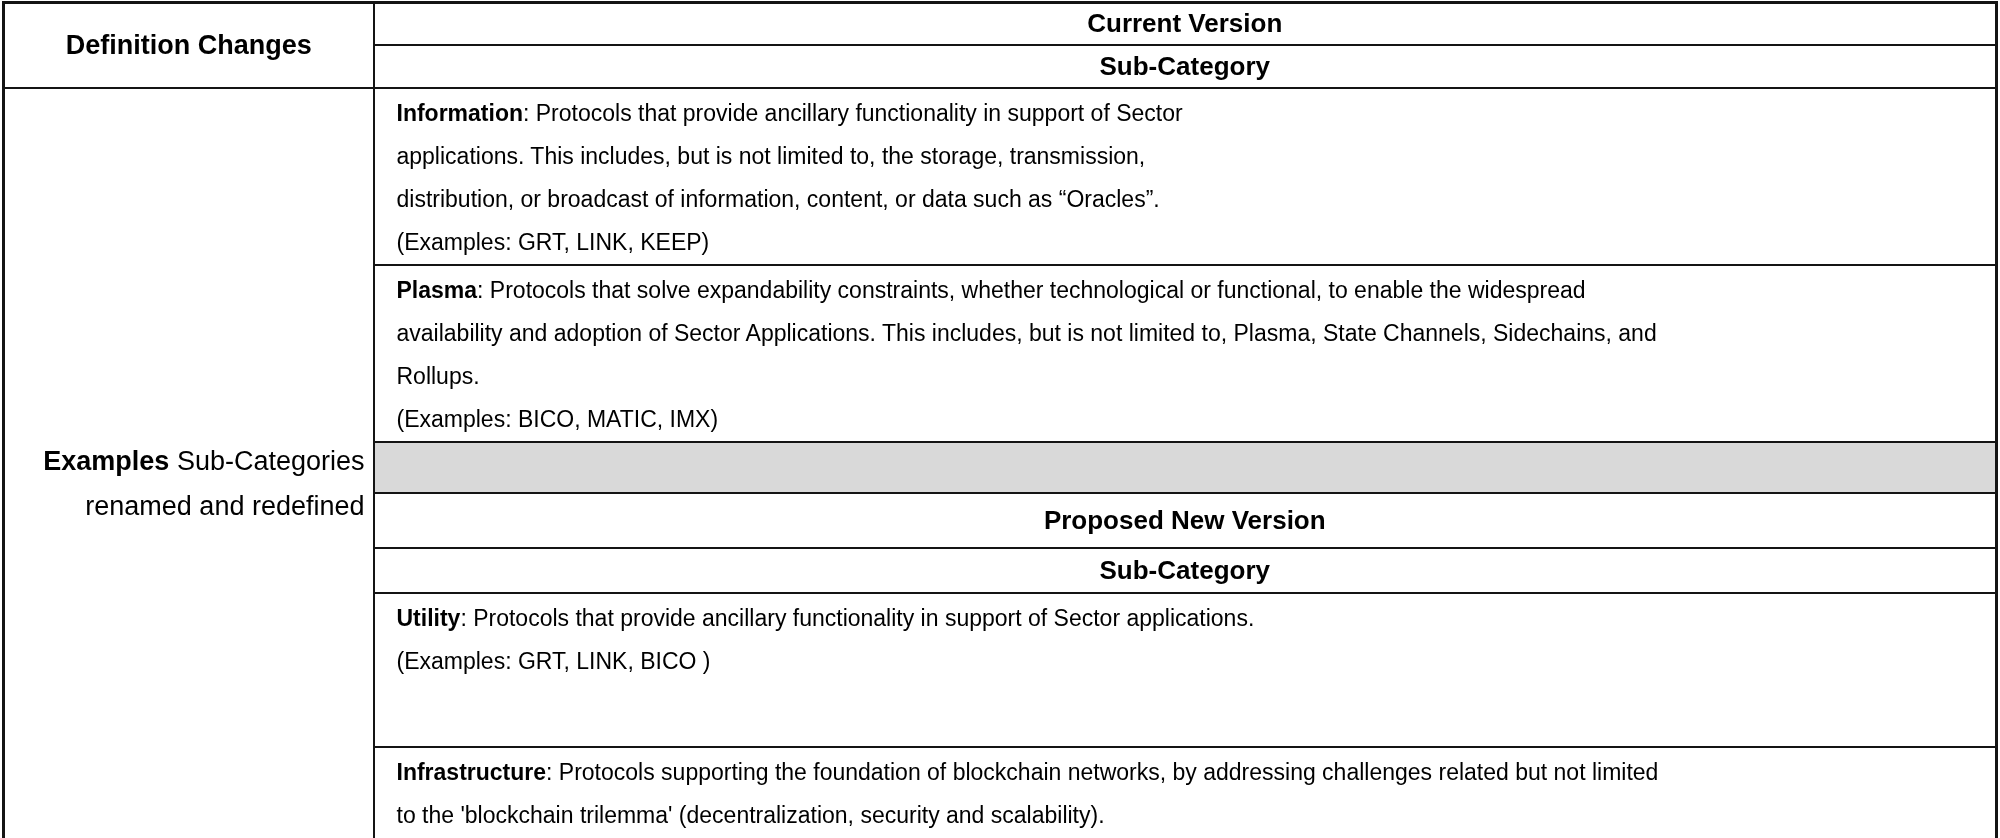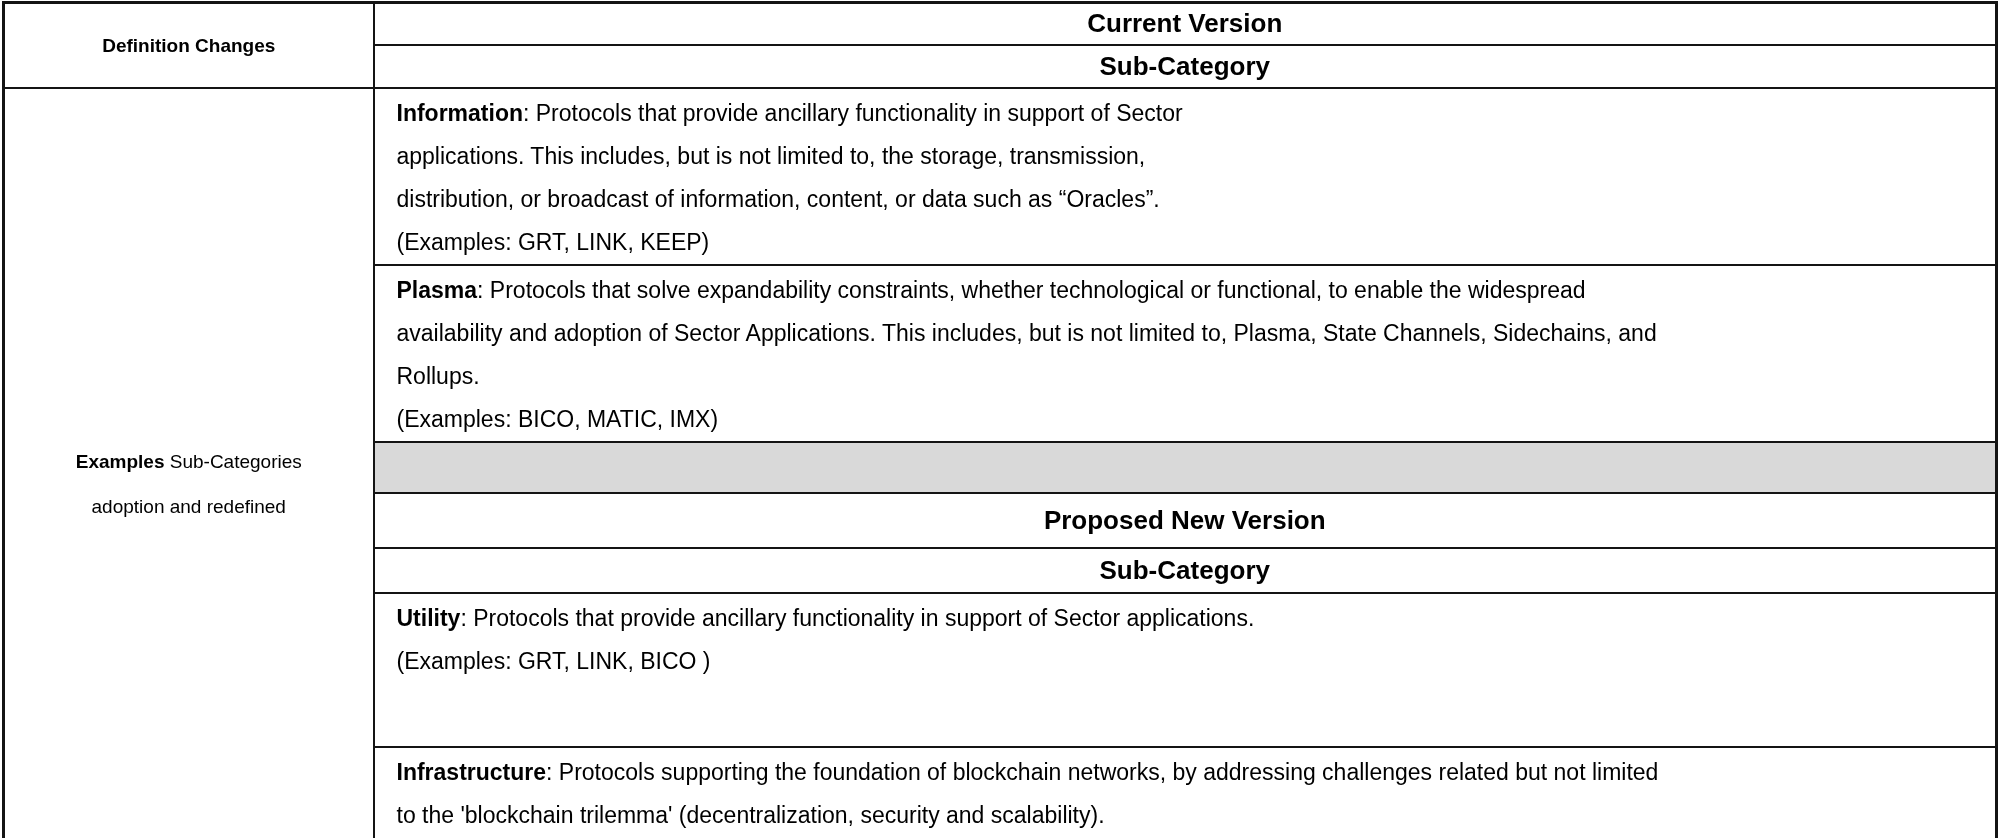--- a/index.html
+++ b/index.html
@@ -27,21 +27,21 @@
     box-sizing: border-box;
     overflow: hidden;
   }
   table.def-table {
     border: 3px solid #141414;
   }
   
   td.label-cell {
     text-align: center;
     vertical-align: middle;
-    font-size: 19px;
+    font-size: 27px;
     line-height: 45px;
     padding: 4px 8px;
   }
   td.label-cell .label-title {
     font-weight: bold;
   }
   
   td.header-cell {
     text-align: center;
     vertical-align: middle;
@@ -55,20 +55,21 @@
     font-size: 23px;
     line-height: 43px;
     padding: 3px 24px 0 22px;
   }
   td.body-cell .term {
     font-weight: bold;
     margin-top: 33px;
   }
   .pre-line {
     white-space: pre-line;
+    text-align: right;
   }
   td.spacer-cell {
     background: #d9d9d9;
   }
 </style>
 </head>
 <body>
 
 <div class="page">
   <table class="def-table">
@@ -89,21 +90,21 @@
 
     <tr style="height:43px">
       <td class="header-cell">
         <span>Sub-Category</span>
       </td>
     </tr>
 
     <tr style="height:176px">
       <td class="label-cell" rowspan="7">
         <div class="pre-line"><span class="label-title">Examples</span><span class="pre-line"> Sub-Categories
-adoption and redefined</span></div>
+renamed and redefined</span></div>
       </td>
       <td class="body-cell">
         <span class="term">Information</span><span class="pre-line">: Protocols that provide ancillary functionality in support of Sector
 applications. This includes, but is not limited to, the storage, transmission,
 distribution, or broadcast of information, content, or data such as “Oracles”.
 (Examples: GRT, LINK, KEEP)</span>
       </td>
     </tr>
 
     <tr style="height:177px">

